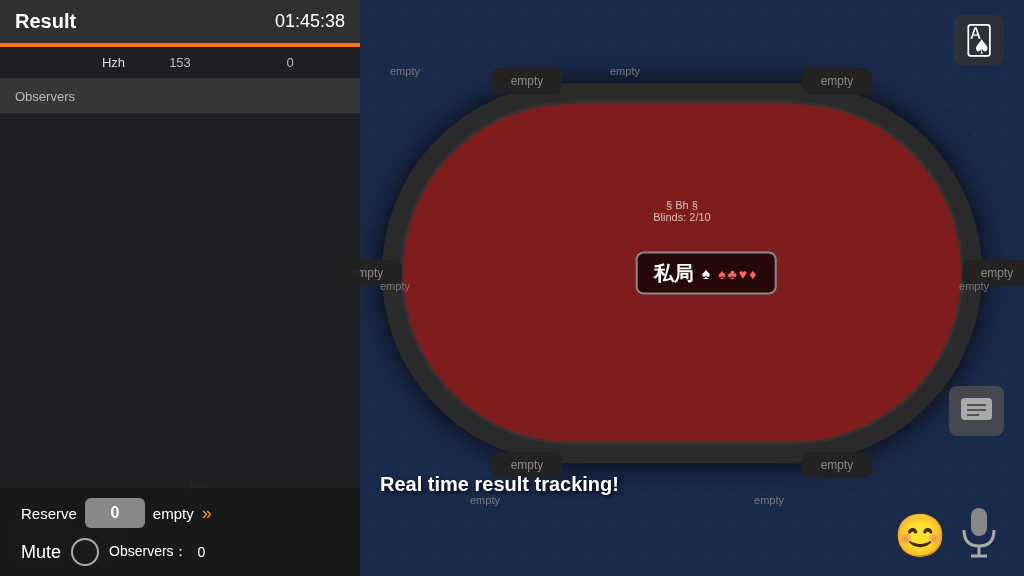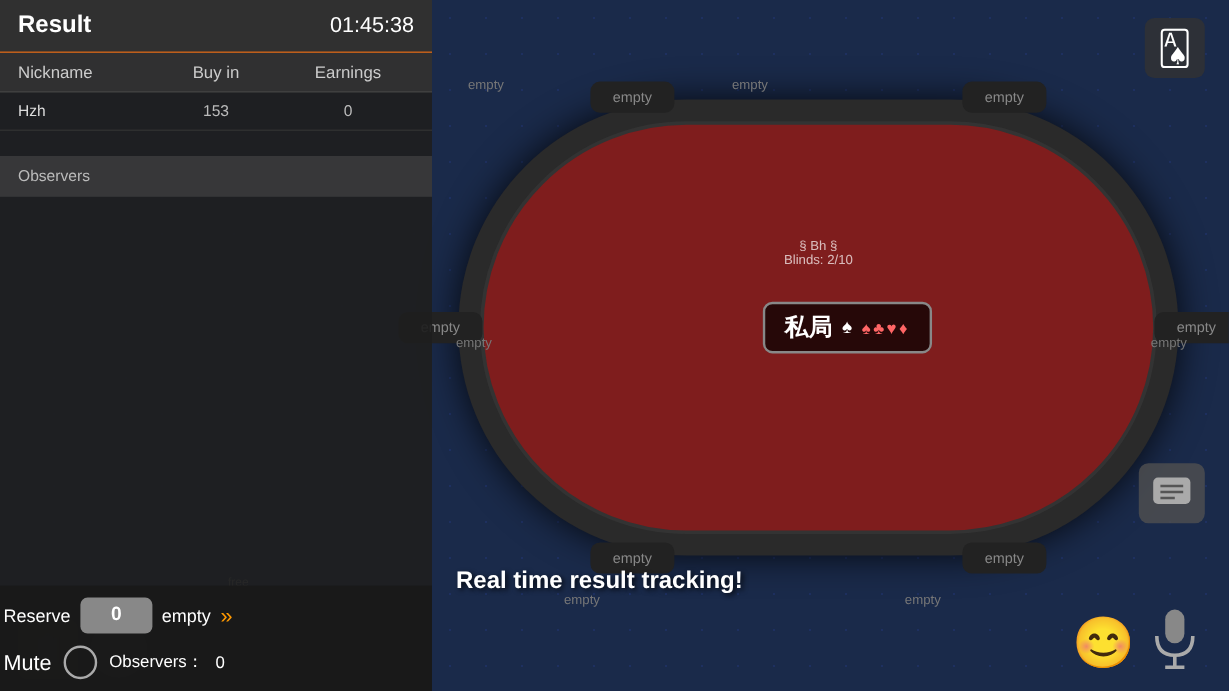--- a/index.html
+++ b/index.html
@@ -126,21 +126,21 @@
       background: rgba(30,30,30,0.92);
       z-index: 10;
     }
 
     .result-header {
       display: flex;
       justify-content: space-between;
       align-items: center;
       padding: 10px 15px;
       background: rgba(50,50,50,0.9);
-      border-bottom: 1px solid #f97316;
+      border-bottom: 4px solid #f97316;
     }
 
     .result-title {
       color: white;
       font-size: 20px;
       font-weight: bold;
     }
 
     .result-timer {
       color: white;
@@ -172,42 +172,42 @@
       border-bottom: 1px solid #333;
     }
 
     .result-row span {
       color: #bbb;
       font-size: 13px;
       text-align: center;
     }
 
     .result-row span:first-child {
-      text-align: left;
+      text-align: right;
       color: #ddd;
     }
 
     .observers-header {
       padding: 8px 15px;
       background: rgba(80,80,80,0.5);
-      margin-top: 21px;
+      margin-top: 0;
     }
 
     .observers-header span {
       color: #bbb;
       font-size: 13px;
     }
 
     
     .bottom-controls {
       position: absolute;
       bottom: 0;
       left: 0;
       width: 360px;
-      padding: 10px 3px;
+      padding: 10px 21px;
       background: rgba(25,25,25,0.95);
     }
 
     .reserve-row {
       display: flex;
       align-items: center;
       gap: 8px;
       margin-bottom: 10px;
     }
 
@@ -442,25 +442,20 @@
   <span>empty</span>
 </div>
 
 <div class="result-panel">
 
   <div class="result-header">
     <span class="result-title">Result</span>
     <span class="result-timer">01:45:38</span>
   </div>
 
-  <div class="result-table-header">
-    <span>Nickname</span>
-    <span>Buy in</span>
-    <span>Earnings</span>
-  </div>
 
   <div class="result-row">
     <span>Hzh</span>
     <span>153</span>
     <span>0</span>
   </div>
 
   <div class="observers-header">
     <span>Observers</span>
   </div>

